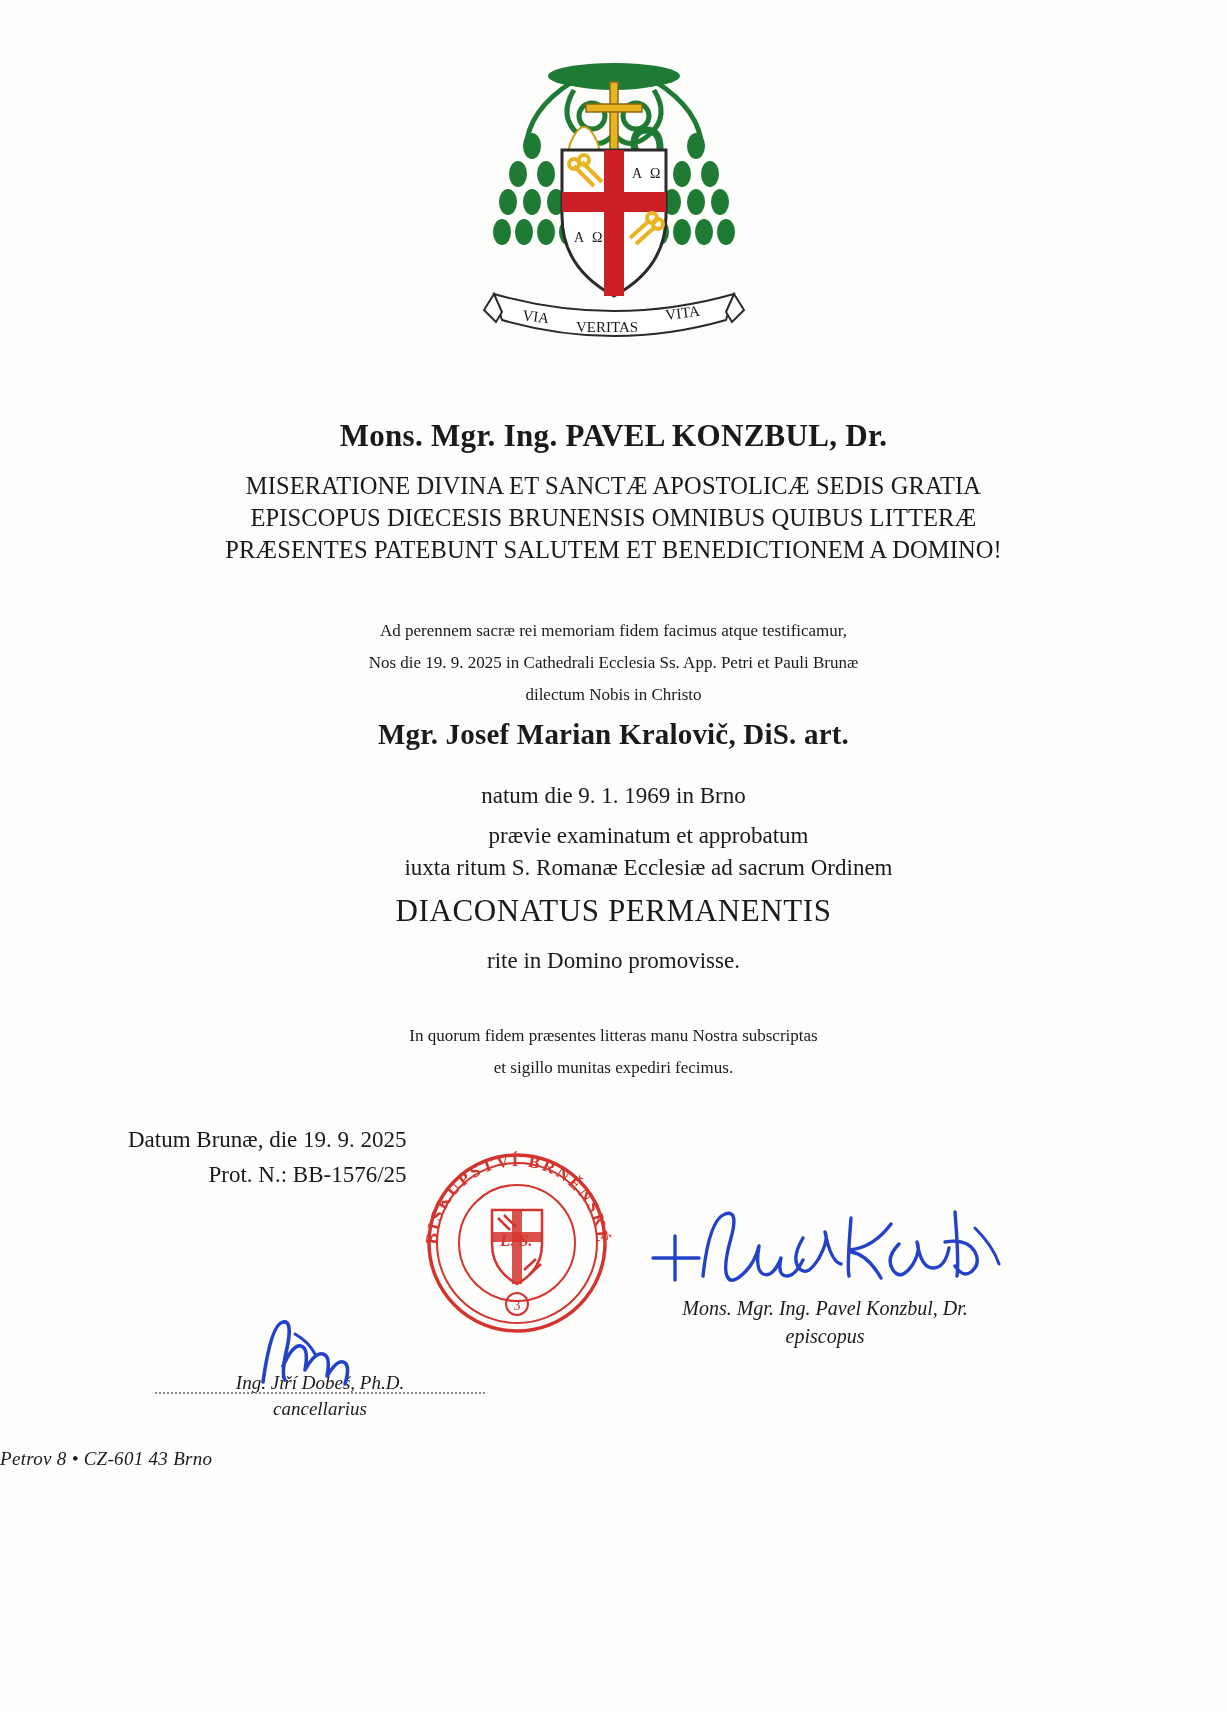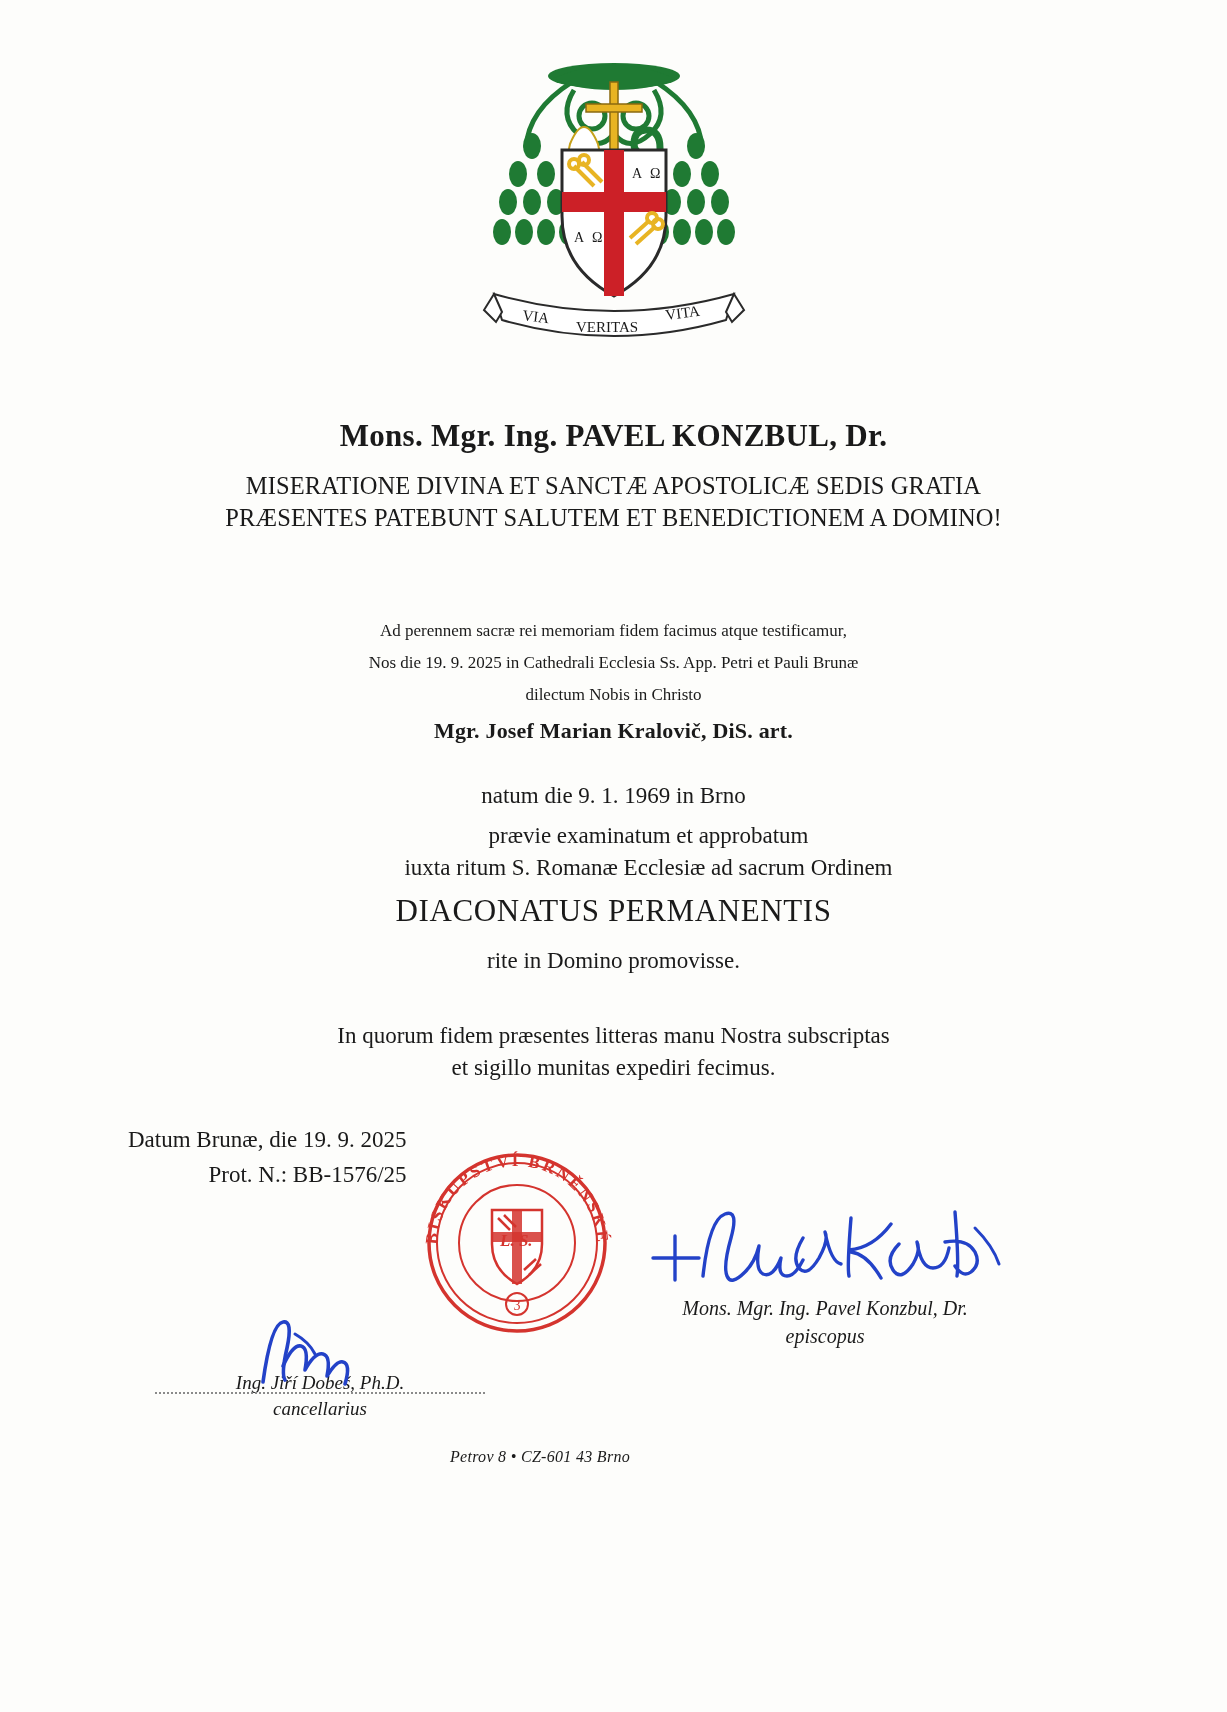--- a/index.html
+++ b/index.html
@@ -57,21 +57,21 @@
   .titulature div { white-space: nowrap; }
 
   .preamble {
     top: 615px;
     font-size: 17px;
     line-height: 32px;
   }
 
   .ordinand-name {
     top: 718px;
-    font-size: 22px;
+    font-size: 29px;
     font-weight: bold;
     letter-spacing: 0.2px;
   }
 
   .birth {
     top: 780px;
     font-size: 23px;
     line-height: 32px;
   }
 
@@ -89,21 +89,21 @@
     letter-spacing: 0.6px;
   }
 
   .rite {
     top: 948px;
     font-size: 23px;
   }
 
   .faith {
     top: 1020px;
-    font-size: 23px;
+    font-size: 17px;
     line-height: 32px;
     font-family: Liberation Serif, serif;
   }
 
   
   .datum {
     position: absolute;
     left: 128px;
     top: 1122px;
     font-size: 23px;
@@ -157,22 +157,22 @@
     font-size: 19px;
     font-style: italic;
     line-height: 26px;
   }
 
   .footer {
     position: absolute;
     left: 0;
     top: 1448px;
     width: 1080px;
-    text-align: center;
-    font-size: 16px;
+    text-align: left;
+    font-size: 19px;
     font-style: italic;
     letter-spacing: 0.3px;
   }
 
   .ink { fill: none; stroke: #2342c8; stroke-linecap: round; stroke-linejoin: round; }
 </style>
 </head>
 <body>
 
 <div class="page">
@@ -254,20 +254,21 @@
       <text x="68" y="278" font-family="'Liberation Serif', serif" font-size="15" fill="#1a1a1a" transform="rotate(7 68 278)">VIA</text>
       <text x="122" y="290" font-family="'Liberation Serif', serif" font-size="15" fill="#1a1a1a">VERITAS</text>
       <text x="212" y="278" font-family="'Liberation Serif', serif" font-size="15" fill="#1a1a1a" transform="rotate(-7 212 278)">VITA</text>
     </svg>
   </div>
 
   <div class="center-block bishop-name">Mons. Mgr. Ing. PAVEL KONZBUL, Dr.</div>
 
   <div class="center-block titulature">
     <div>MISERATIONE DIVINA ET SANCTÆ APOSTOLICÆ SEDIS GRATIA</div>
+    <div>EPISCOPUS DIŒCESIS BRUNENSIS OMNIBUS QUIBUS LITTERÆ</div>
     <div>PRÆSENTES PATEBUNT SALUTEM ET BENEDICTIONEM A DOMINO!</div>
   </div>
 
   <div class="center-block preamble">
     <div>Ad perennem sacræ rei memoriam fidem facimus atque testificamur,</div>
     <div>Nos die 19. 9. 2025 in Cathedrali Ecclesia Ss. App. Petri et Pauli Brunæ</div>
     <div>dilectum Nobis in Christo</div>
   </div>
 
   <div class="center-block ordinand-name">Mgr. Josef Marian Kralovič, DiS. art.</div>

